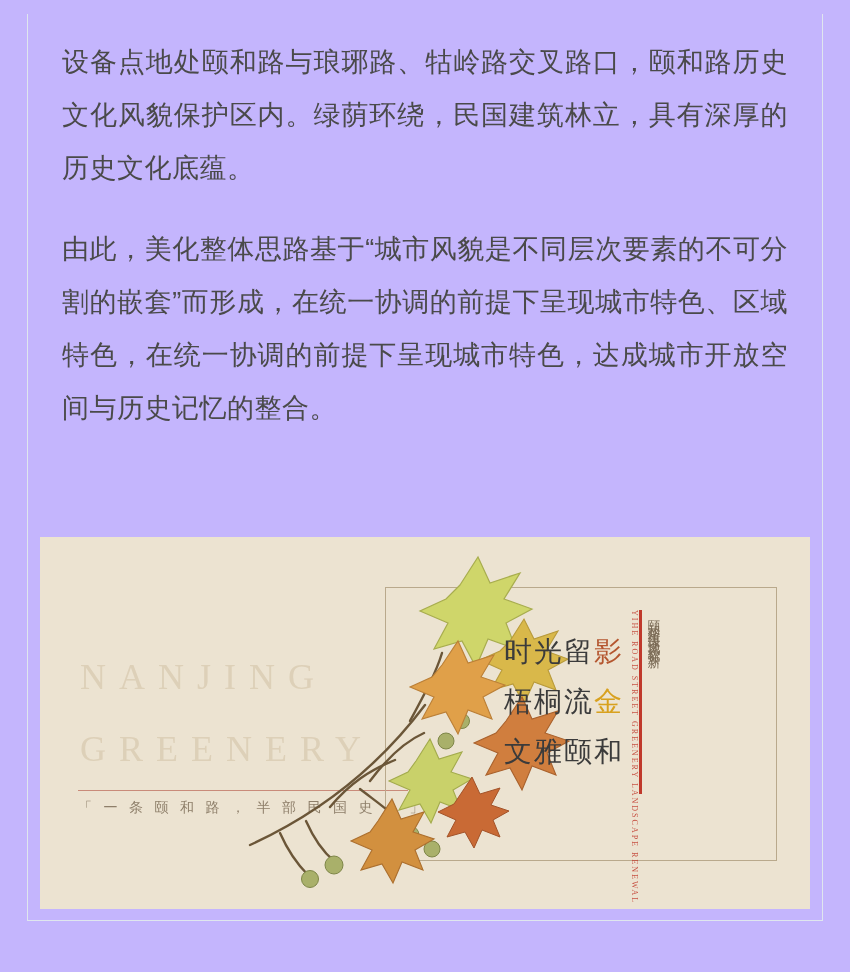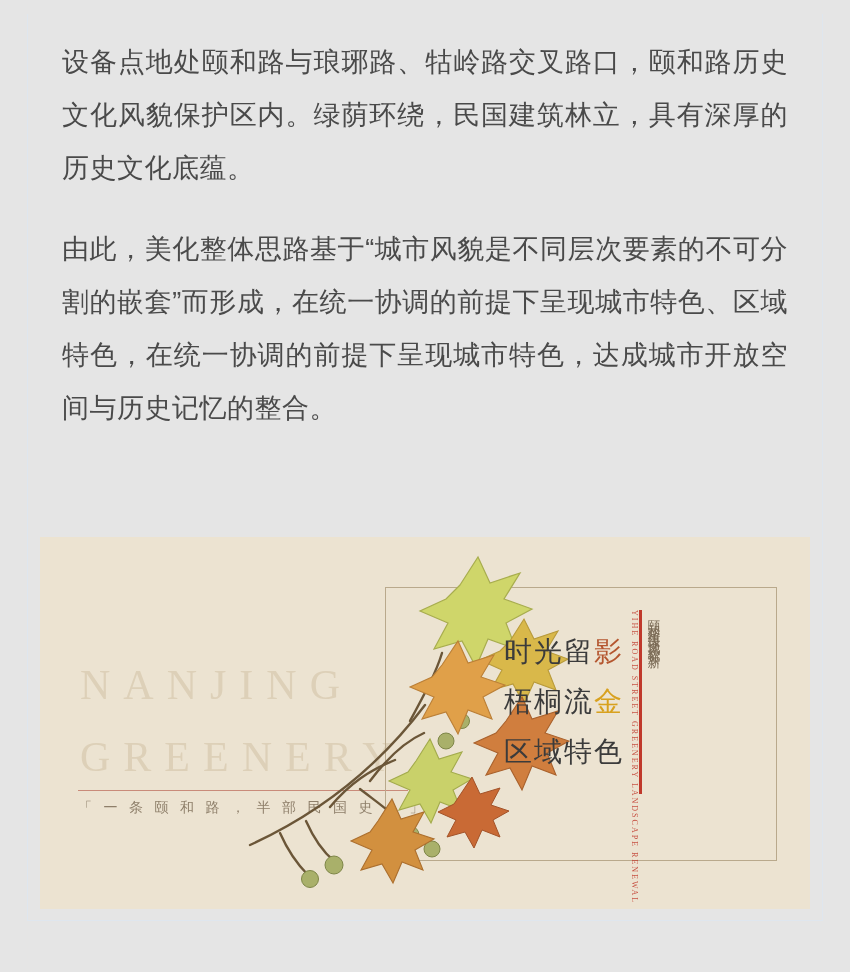--- a/index.html
+++ b/index.html
@@ -11,21 +11,21 @@
     width: 850px;
     height: 972px;
     font-family: "Liberation Sans", sans-serif;
     position: relative;
     overflow: hidden;
   }
   .page {
     position: relative;
     width: 850px;
     height: 972px;
-    background: #e5e5e5;
+    background: #c4b5fd;
   }
   
   .edge-rule {
     position: absolute;
     top: 0;
     width: 1px;
     background: #dfe6ee;
   }
   .edge-rule.left  { left: 27px;  top: 14px; height: 906px; }
   .edge-rule.right { left: 822px; top: 14px; height: 906px; }
@@ -69,25 +69,25 @@
     position: absolute;
     left: 345px;
     top: 50px;
     width: 390px;
     height: 272px;
     border: 1.5px solid #b9a98c;
   }
   .poster-bignum {
     position: absolute;
     left: 40px;
-    top: 112px;
+    top: 104px;
     width: 340px;
     color: #ddd0b8;
     font-family: "Liberation Serif", serif;
-    font-size: 42px;
+    font-size: 36px;
     letter-spacing: 13px;
     line-height: 72px;
     white-space: nowrap;
   }
   .poster-bignum .l2 { display:block; }
   .poster-caption-rule {
     position: absolute;
     left: 38px;
     top: 253px;
     width: 330px;
@@ -233,18 +233,18 @@
     <div class="poster-vtext">颐和路街头绿地风貌焕新</div>
 
     <div class="slogan">
       <div class="line">
         <span>时光留</span><span class="hl-red">影</span>
       </div>
       <div class="line">
         <span>梧桐流</span><span class="hl">金</span>
       </div>
       <div class="line">
-        <span>区域特色</span>
+        <span>文雅颐和</span>
       </div>
     </div>
 
   </div>
 </div>
 
 </body></html>

